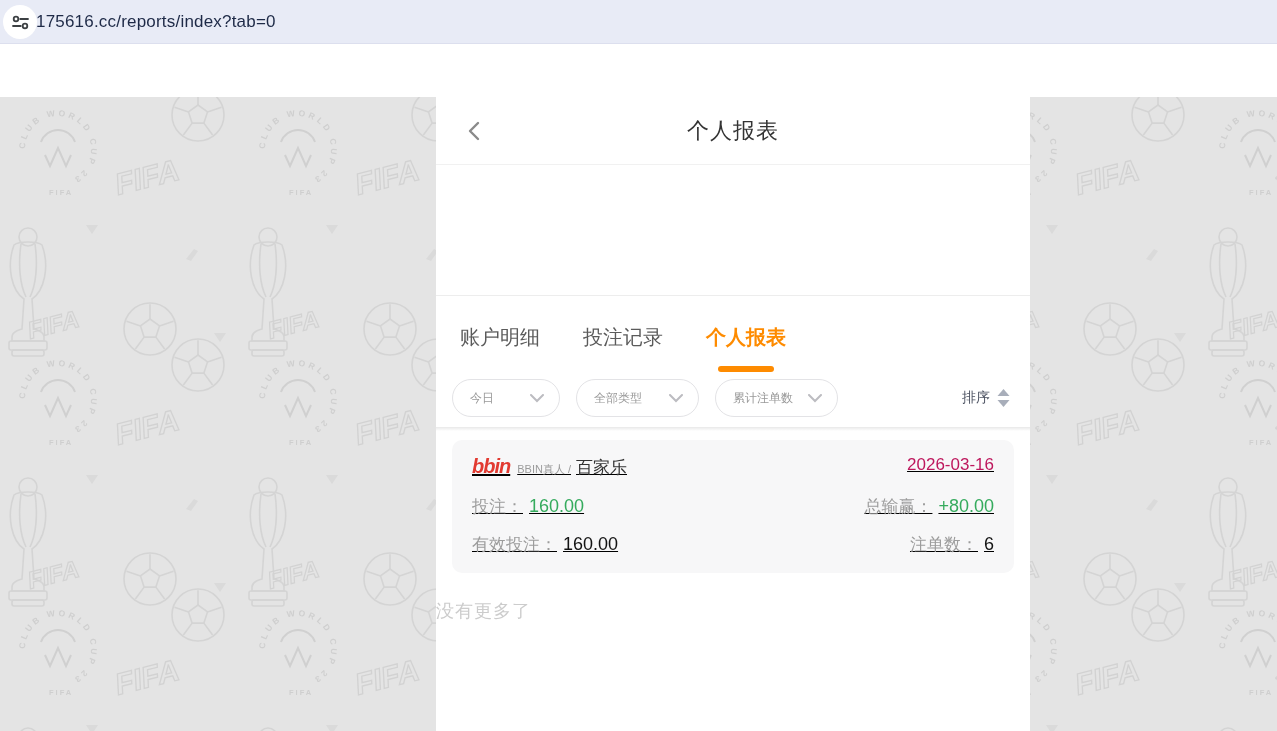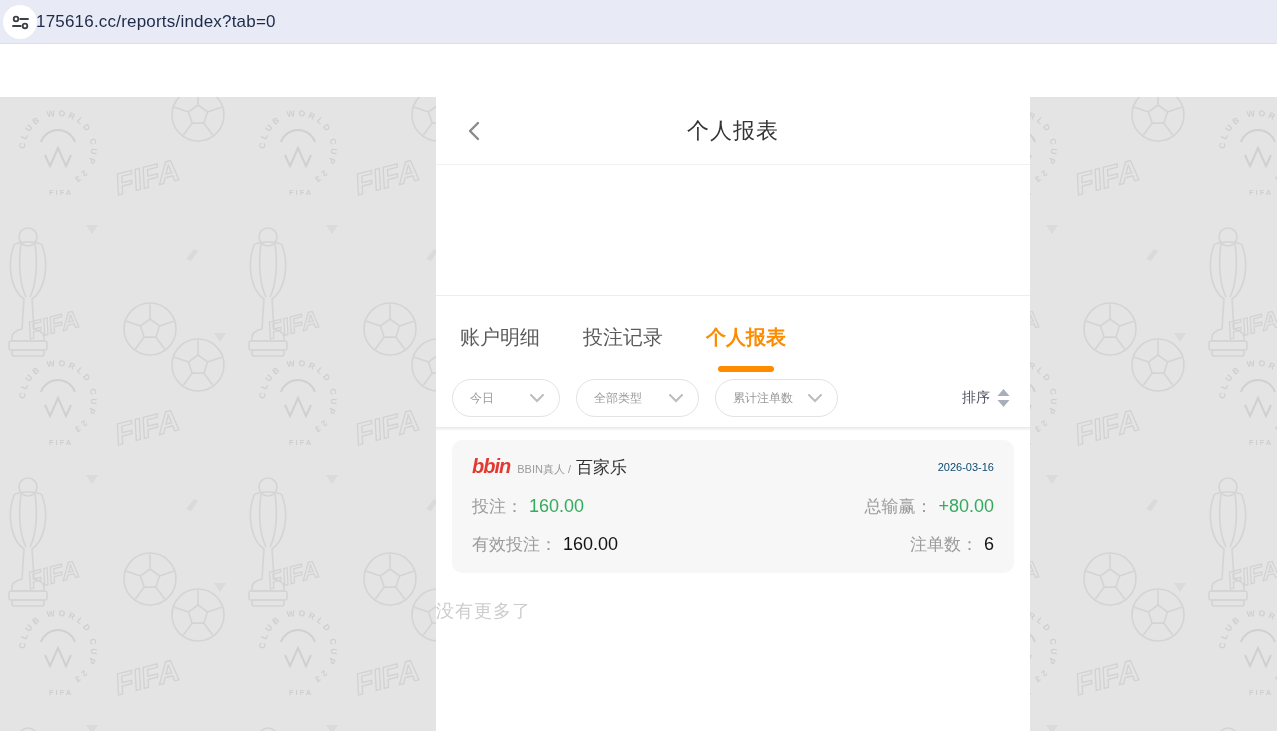--- a/index.html
+++ b/index.html
@@ -59,27 +59,27 @@
   .sort-box { position:absolute; right:4px; top:0; height:38px; display:flex; align-items:center; gap:7px; cursor:pointer; }
   .sort-label { font-size:14px; color:#4d5362; }
 
   .sticky-shadow { position:absolute; left:0; top:330px; width:100%; height:4px;
     background:linear-gradient(to bottom, rgba(0,0,0,.09), rgba(0,0,0,0)); }
 
   
   .record-card { position:absolute; left:16px; top:343px; width:562px; height:133px;
     background:#f7f7f8; border-radius:10px; padding:15px 20px 17px 20px;
     display:flex; flex-direction:column; justify-content:space-between; cursor:pointer; }
-  .rec-row { display:flex; justify-content:space-between; align-items:center; }
+  .rec-row { display:flex; justify-content:space-between; align-items:flex-start;text-decoration:underline; }
   .rec-left, .rec-right { display:flex; align-items:baseline; }
   .bbin-logo { color:#e23a31; font-size:20px; font-weight:bold; font-style:italic;
     letter-spacing:-1px; margin-right:7px; }
   .provider { color:#9b9b9b; font-size:11px; margin-right:5px; }
   .game { color:#333; font-size:17px; }
-  .rec-date { color:#0c4a6e; font-size:11px; }
+  .rec-date { color:#be185d; font-size:17px; }
   .lbl { color:#9c9c9c; font-size:17px; margin-right:6px; }
   .val-green { color:#35ab5d; font-size:18px; }
   .val-dark { color:#131313; font-size:18px; }
 
   .no-more { position:absolute; left:0; top:502px; width:100%; 
     font-size:18px; color:#ccc; letter-spacing:1px; }
 </style>
 </head>
 <body>
 

